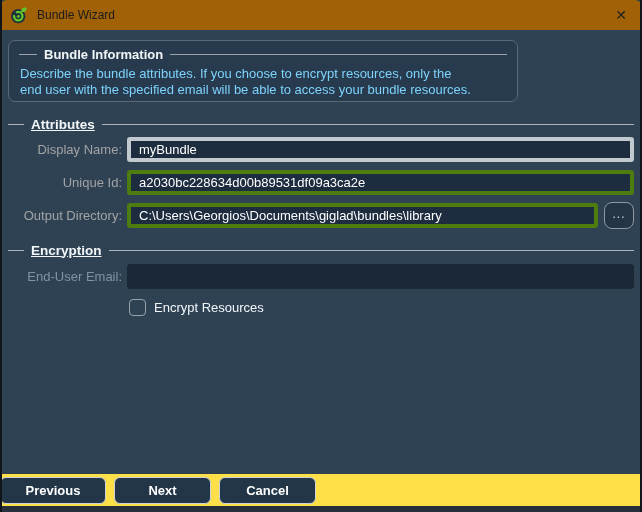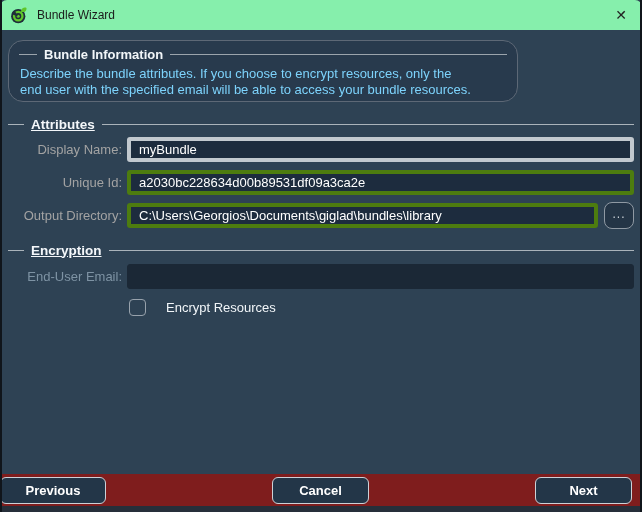--- a/index.html
+++ b/index.html
@@ -12,38 +12,38 @@
   }
   .window-frame {
     position:absolute; inset:0;
     border-left:2px solid #10151b;
     border-right:2px solid #10151b;
     pointer-events:none; z-index:50;
   }
   
   .titlebar {
     position:absolute; top:0; left:0; right:0; height:30px;
-    background:#86efac;
+    background:#a16207;
     display:flex; align-items:center;
     border-top-left-radius:7px; border-top-right-radius:7px;
     z-index:10;
   }
   .titlebar .app-icon { margin-left:10px; width:18px; height:18px; display:block; }
   .titlebar .title { margin-left:9px; font-size:12px; color:#1b1b1b; }
   .close-btn {
     margin-left:auto; width:42px; height:30px;
     display:flex; align-items:center; justify-content:center;
     font-size:14px; color:#222; cursor:default;
   }
   
   .groupbox {
     position:absolute; left:8px; top:40px; width:510px; height:62px;
     background:#283a4d;
     border:1px solid #5d6876;
-    border-radius:15px;
+    border-radius:7px;
   }
   .groupbox-header {
     position:absolute; top:6px; left:10px; right:10px;
     display:flex; align-items:center;
   }
   .gb-line { height:1px; background:#9ba4ac; }
   .gb-line.short { width:18px; }
   .gb-line.long { flex:1; }
   .gb-title { font-weight:bold; font-size:13px; color:#f2f6f9; padding:0 7px; white-space:nowrap; }
   .gb-text { position:absolute; left:11px; top:25px; font-size:13px; line-height:16px; color:#7dd3fc; }
@@ -90,26 +90,26 @@
     display:flex; align-items:center; justify-content:center;
     padding-bottom:4px; cursor:default;
   }
   
   .checkbox-row { position:absolute; left:129px; top:299px; display:flex; align-items:center; }
   .checkbox-box {
     width:17px; height:17px;
     border:1.5px solid #98a2ac; border-radius:4px;
     background:transparent;
   }
-  .checkbox-label { margin-left:20px; font-size:13px; color:#f2f6f9; }
+  .checkbox-label { margin-left:8px; font-size:13px; color:#f2f6f9; }
   
   .bottombar {
     position:absolute; left:0; right:0; top:474px; height:32px;
-    background:#7f1d1d;
-    display:flex; align-items:center; justify-content:space-between;
+    background:#fde047;
+    display:flex; align-items:center; justify-content:flex-start;
     gap:8px; padding-right:10px;
   }
   .bottom-edge {
     position:absolute; left:0; right:0; top:506px; height:6px;
     background:#262f3a;
   }
   .dlg-btn {
     height:27px; background:#233648;
     border:1px solid #ccd2d8; border-radius:6px;
     color:#ffffff; font-weight:bold; font-size:13px;
@@ -179,16 +179,16 @@
 <div class="form-label muted" id="label-email">End-User Email:</div>
 <input class="text-input disabled" id="email-input" type="text" disabled="" value="" style="">
 
 <div class="checkbox-row">
   <div class="checkbox-box"></div>
   <span class="checkbox-label">Encrypt Resources</span>
 </div>
 
 <div class="bottombar">
   <div class="dlg-btn" id="btn-previous">Previous</div>
+  <div class="dlg-btn" id="btn-next">Next</div>
   <div class="dlg-btn" id="btn-cancel">Cancel</div>
-  <div class="dlg-btn" id="btn-next">Next</div>
 </div>
 <div class="bottom-edge"></div>
 
 </body></html>

